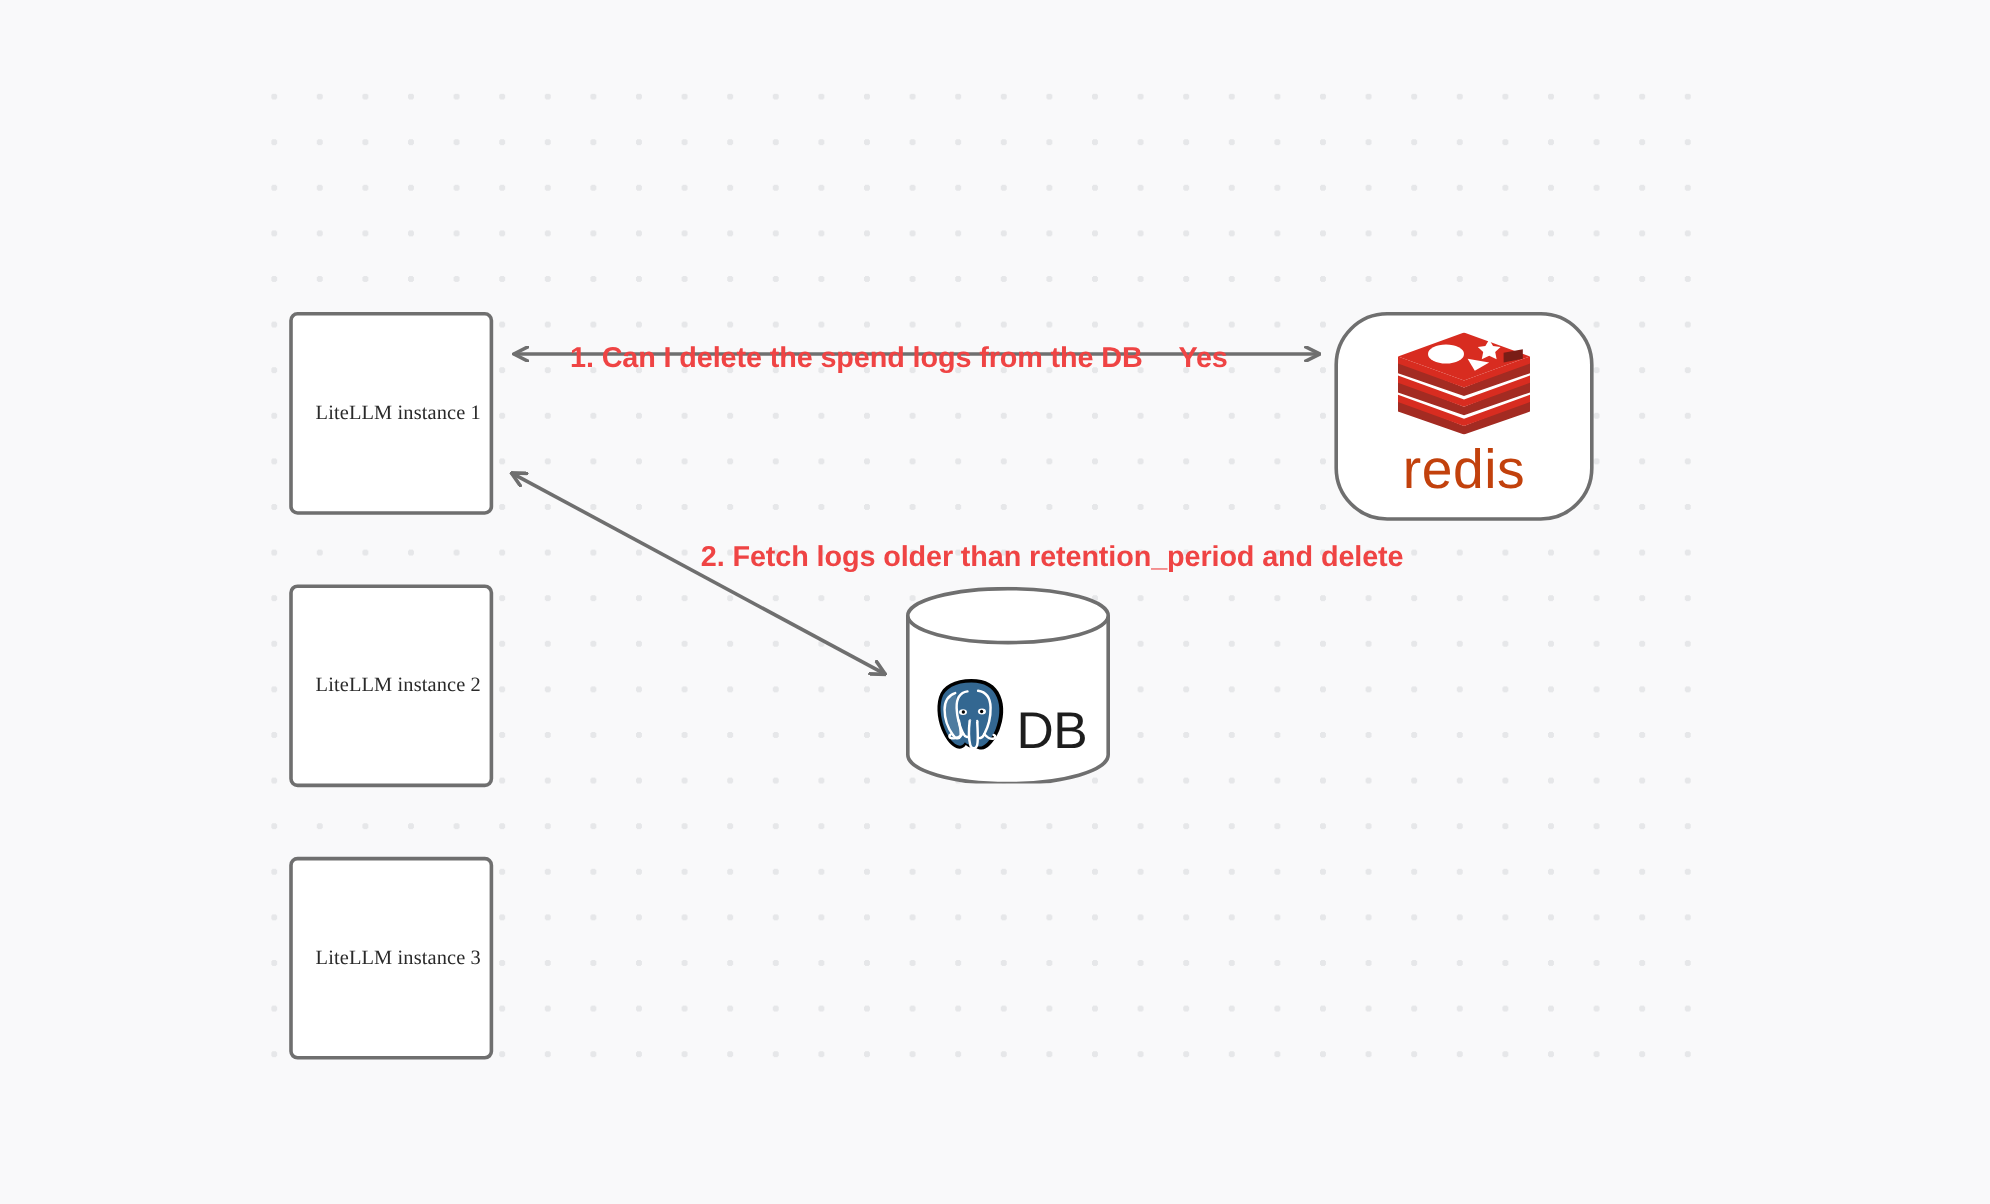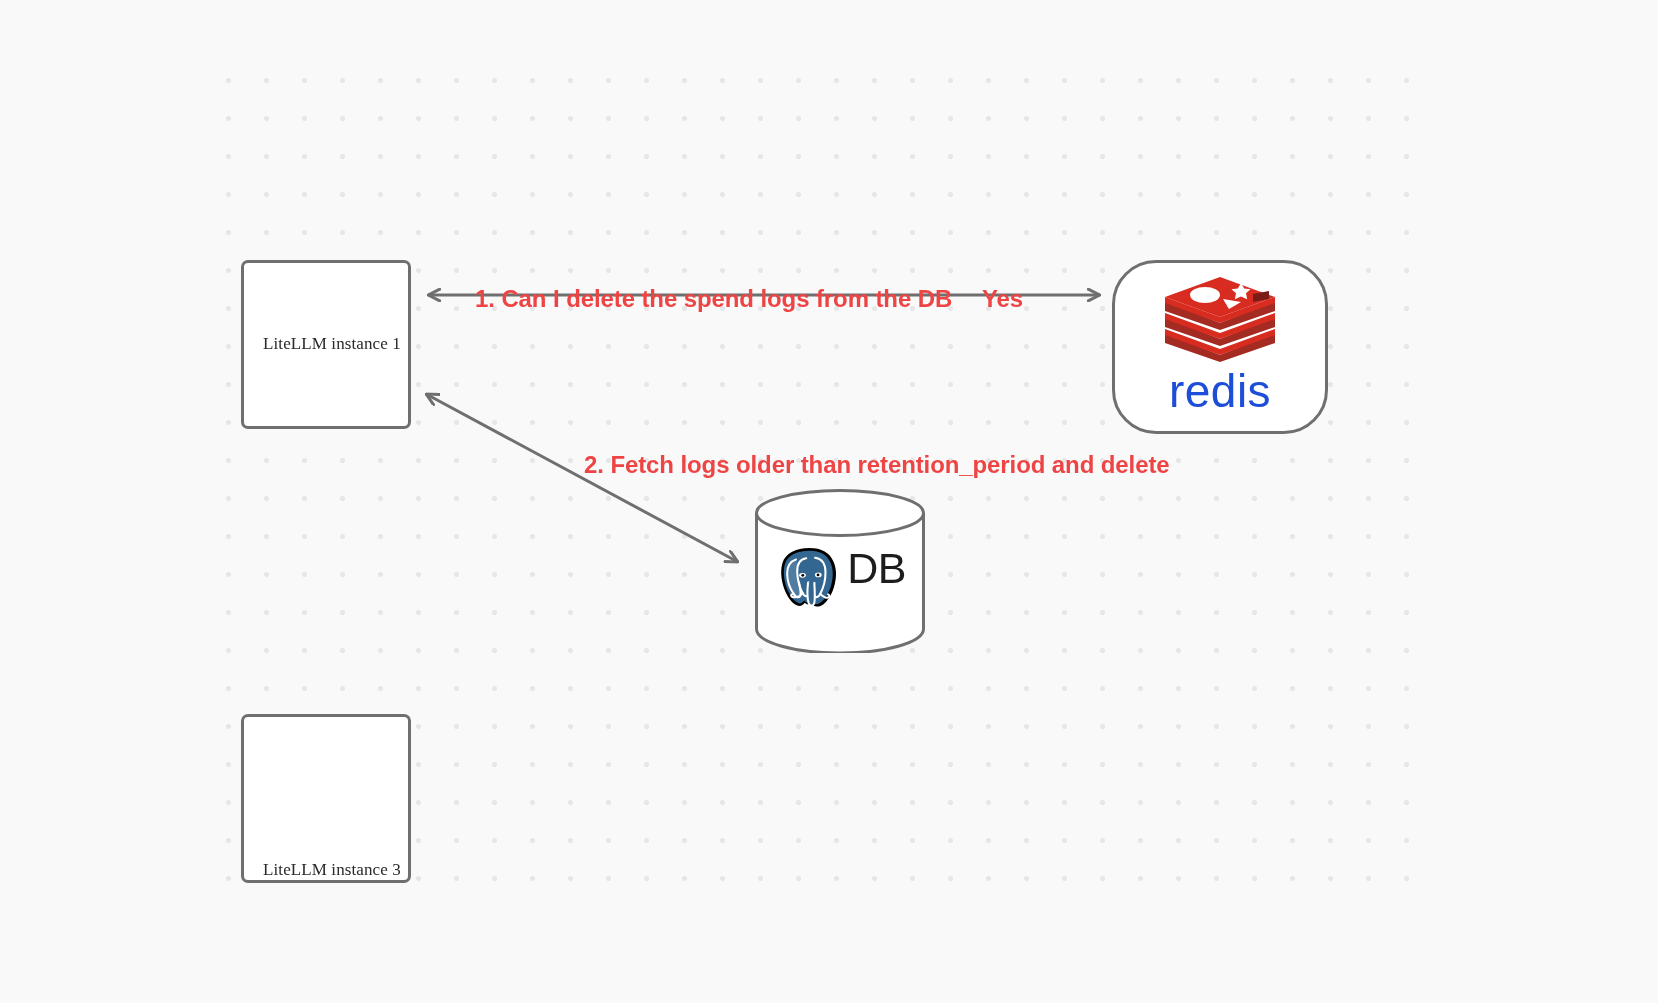--- a/index.html
+++ b/index.html
@@ -43,21 +43,21 @@
   }
   .node-box .node-label {
     font-size: 17px;
     color: #2a2a2a;
     font-family: Liberation Serif, serif;
     letter-spacing: 0.1px;
     line-height: 1.2;
   }
   #node-llm1 { left: 241px; top: 260px;  width: 170px; height: 169px; }
   #node-llm2 { left: 241px; top: 487px;  width: 170px; height: 169px; }
-  #node-llm3 { left: 241px; top: 714px;  width: 170px; height: 169px; align-items: flex-end; }
+  #node-llm3 { left: 241px; top: 714px;  width: 170px; height: 169px; }
 
   
   #node-redis {
     position: absolute;
     left: 1112px;
     top: 260px;
     width: 216px;
     height: 174px;
     box-sizing: border-box;
     background: #ffffff;
@@ -82,21 +82,21 @@
     height: 164px;
   }
   #db-svg { position: absolute; left: 0; top: 0; }
   #db-logo-row {
     position: absolute;
     left: 0;
     top: 55px;
     width: 172px;
     height: 90px;
     display: flex;
-    align-items: flex-start;
+    align-items: flex-end;
     justify-content: center;
   }
   #db-text {
     font-size: 43px;
     color: #1d1d1d;
     font-family: "Liberation Sans", sans-serif;
     letter-spacing: -0.5px;
     margin-left: 1px;
   }
   
@@ -116,21 +116,21 @@
   #edges-svg {
     position: absolute;
     left: 0; top: 0;
     width: 1658px;
     height: 1003px;
     pointer-events: none;
   }
   .redis-word {
     font-family: "Liberation Sans", sans-serif;
     font-size: 46px;
-    color: #1d4ed8;
+    color: #c2410c;
     letter-spacing: 0.5px;
     font-weight: normal;
     margin-top: 2px;
   }
 </style>
 </head>
 <body>
 
 <div id="canvas">
 
@@ -158,20 +158,23 @@
 
     <g>
       <line x1="426" y1="394" x2="738" y2="562" stroke="#6f6f6f" stroke-width="3" marker-start="url(#arrow-left-2)" marker-end="url(#arrow-right-2)"></line>
     </g>
   </svg>
 
   <div class="node-box" id="node-llm1">
     <span class="node-label">LiteLLM instance 1</span>
   </div>
 
+  <div class="node-box" id="node-llm2">
+    <span class="node-label">LiteLLM instance 2</span>
+  </div>
 
   <div class="node-box" id="node-llm3">
     <span class="node-label">LiteLLM instance 3</span>
   </div>
 
   <div id="node-redis">
     <div id="redis-logo-wrap">
       <svg width="118" height="85" viewBox="0 0 118 85">
 
         <path d="M 4 56 L 59 78 L 114 56 L 114 66 L 59 85 L 4 66 Z" fill="#a32b22"></path>

